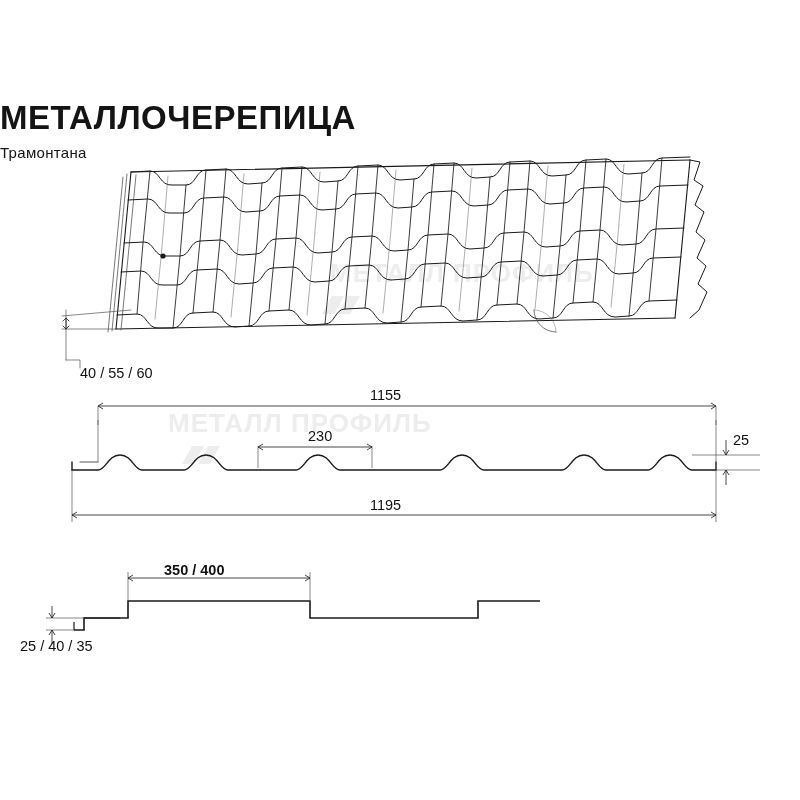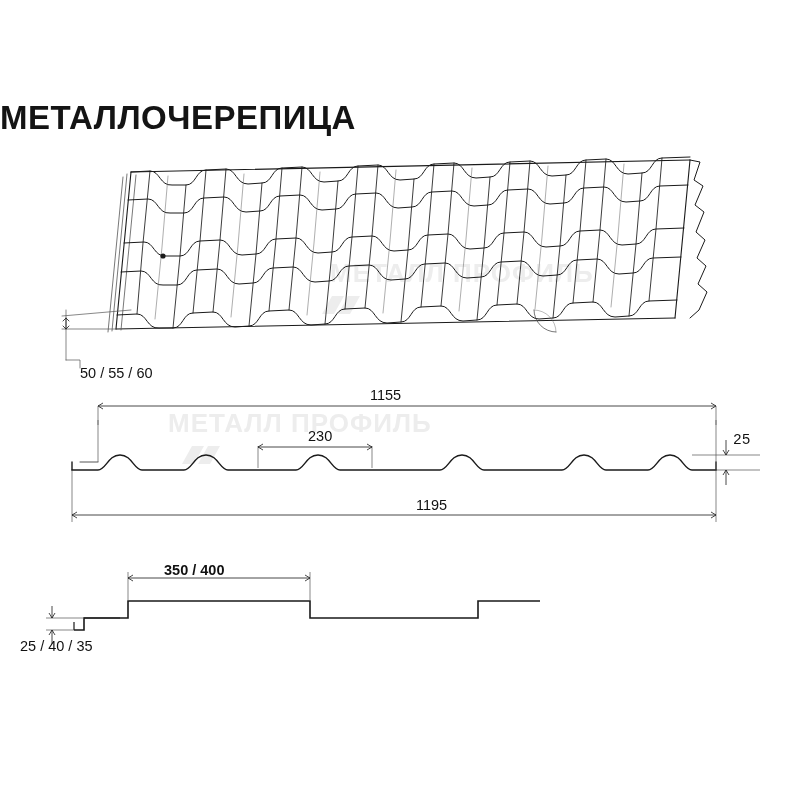--- a/index.html
+++ b/index.html
@@ -60,32 +60,33 @@
   .wm-2 { top: 408px; left: 168px; }
   .dim-label {
     position: absolute;
     font-size: 14.5px;
     color: #111;
     white-space: nowrap;
   }
   .lbl-5055 { top: 365px; left: 80px; }
   .lbl-1155 { top: 387px; left: 370px; text-align: right; }
   .lbl-230  { top: 428px; left: 308px; }
-  .lbl-25   { top: 432px; left: 733px; font-family: Liberation Mono, monospace; }
-  .lbl-1195 { top: 497px; left: 370px; margin-left: 46px; }
+  .lbl-25   { top: 432px; left: 733px; }
+  .lbl-1195 { top: 497px; left: 370px; }
   .lbl-350  { top: 562px; left: 164px; font-weight: bold; }
   .lbl-253035 { top: 638px; left: 20px; }
 </style>
 </head>
 <body>
 
 <div id="page">
 
   <div class="title-block">
     <div class="title-main">МЕТАЛЛОЧЕРЕПИЦА</div>
+    <div class="title-sub">Трамонтана</div>
   </div>
 
   <div class="wm wm-1">МЕТАЛЛ ПРОФИЛЬ</div>
   <div class="wm wm-2">МЕТАЛЛ ПРОФИЛЬ</div>
 
   <svg class="drawing" width="800" height="800" viewBox="0 0 800 800">
 
     <defs>
       <g id="wmlogo">
         <path d="M0,18 L10,0 L22,0 L12,18 Z" fill="#ededed"></path>
@@ -294,21 +295,21 @@
 
       <path d="M74,630 L46,630"></path>
       <path d="M84,618 L46,618"></path>
       <path d="M52,606 L52,618" stroke="#1a1a1a" stroke-width="0.8"></path>
       <path d="M52,630 L52,644" stroke="#1a1a1a" stroke-width="0.8"></path>
       <path d="M49,613 L52,618 L55,613" stroke="#1a1a1a" stroke-width="0.8"></path>
       <path d="M49,635 L52,630 L55,635" stroke="#1a1a1a" stroke-width="0.8"></path>
     </g>
   </svg>
 
-  <div class="dim-label lbl-5055">50 / 55 / 60</div>
+  <div class="dim-label lbl-5055">40 / 55 / 60</div>
   <div class="dim-label lbl-1155">1155</div>
   <div class="dim-label lbl-230">230</div>
   <div class="dim-label lbl-25">25</div>
   <div class="dim-label lbl-1195">1195</div>
   <div class="dim-label lbl-350">350 / 400</div>
   <div class="dim-label lbl-253035">25 / 40 / 35</div>
 
 </div>
 
 </body></html>

